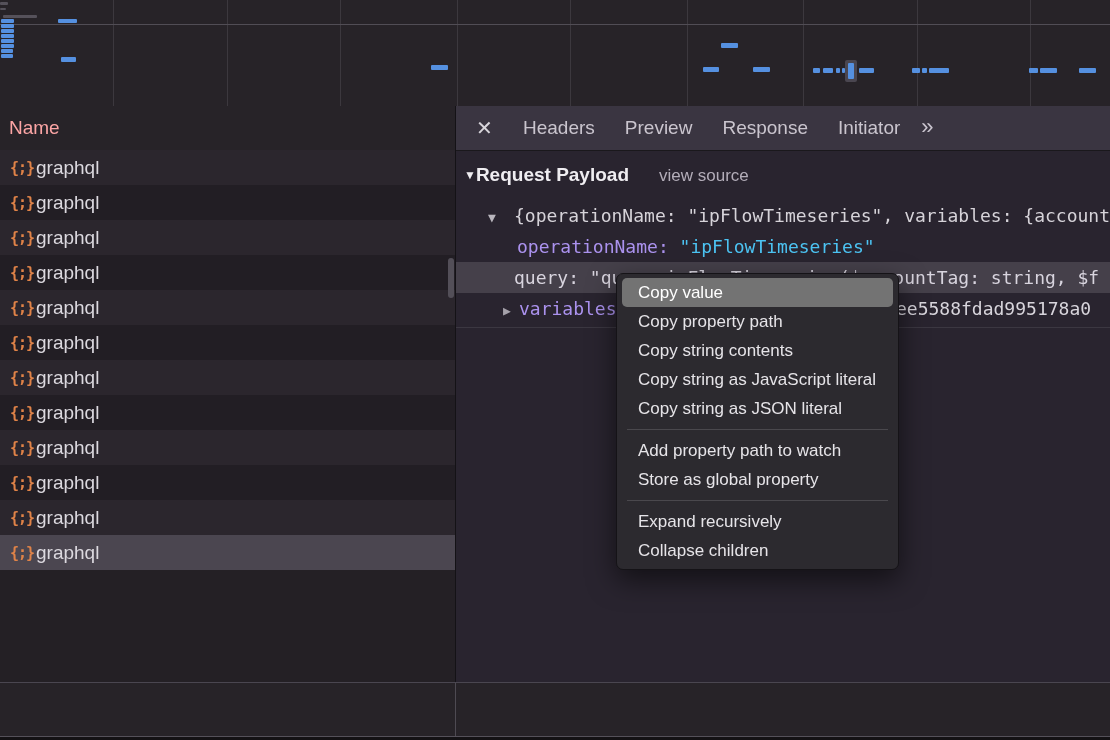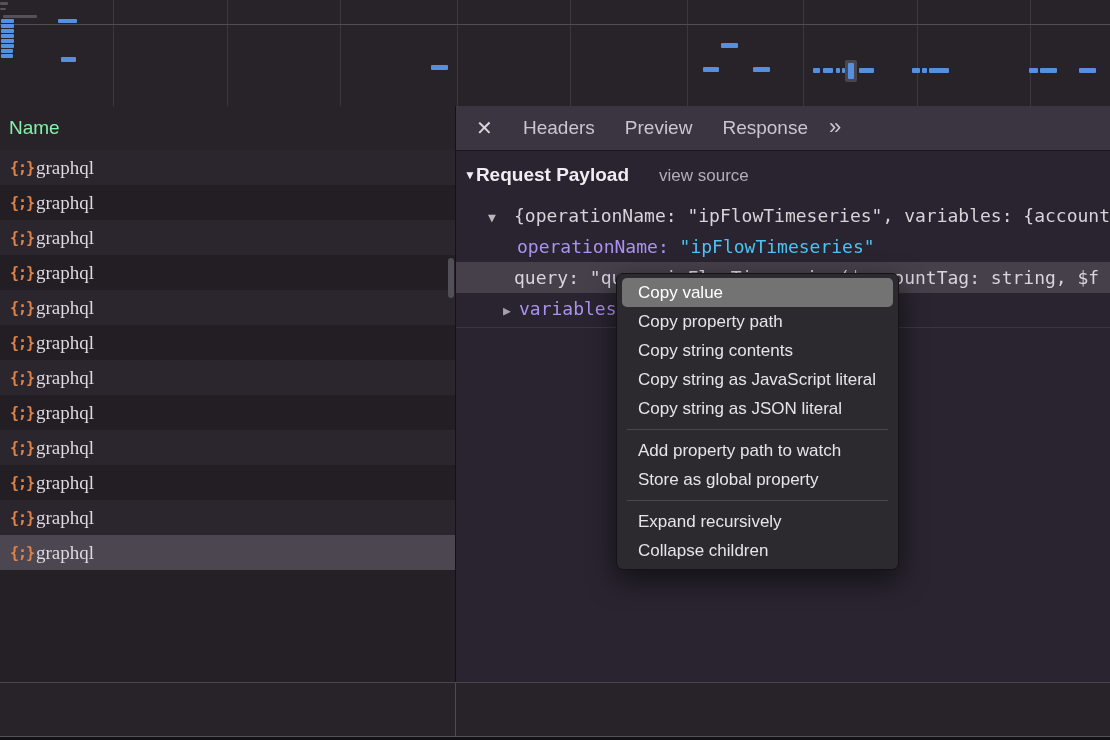--- a/index.html
+++ b/index.html
@@ -10,27 +10,27 @@
   }
   
   #overview{position:absolute;left:0;top:0;width:1110px;height:106px;background:#272328;border-bottom:1px solid #17151a;}
   #overview .gridline{position:absolute;top:0;bottom:0;width:1px;background:#3c383e;}
   #overview .hline{position:absolute;left:0;right:0;height:1px;background:#514d55;}
   #overview .bar{position:absolute;border-radius:1px;background:#5590e0;}
   #overview .bar.gray{background:#55515a;}
   #overview .bar.frame{background:#4a4650;border-radius:2px;}
   
   #left-panel{position:absolute;left:0;top:106px;width:455px;height:576px;background:#242025;}
-  #name-header{height:44px;line-height:44px;padding-left:9px;font-size:19px;color:#86efac;background:#272328;border-bottom:6px solid #0f766e;}
+  #name-header{height:44px;line-height:44px;padding-left:9px;font-size:19px;color:#fca5a5;background:#272328;border-bottom:6px solid #0f766e;}
   #rows{position:absolute;left:0;top:44px;right:0;}
   .req-row{height:35px;display:flex;align-items:center;padding-left:10px;background:#2b262d;}
   .req-row:nth-child(even){background:#221e24;}
   .req-row.selected{background:#4b4650;}
   .req-icon{font-family:"DejaVu Sans Mono",monospace;font-size:15px;font-weight:bold;color:#e08348;letter-spacing:-1px;width:26px;}
-  .req-label{font-size:19px;color:#dcd9df;font-family:Liberation Serif, serif;}
+  .req-label{font-size:19px;color:#dcd9df;}
   #left-scroll-thumb{position:absolute;right:1px;top:152px;width:6px;height:40px;border-radius:3px;background:#534f58;}
   
   #right-panel{position:absolute;left:455px;top:106px;width:655px;height:576px;background:#29242f;border-left:1px solid #141216;box-sizing:border-box;}
   #tabbar{height:44px;background:#3a3541;display:flex;align-items:stretch;border-bottom:1px solid #1a181c;}
   #close-x{width:20px;margin:0 12px 0 20px;font-size:20px;line-height:44px;color:#d8d5db;cursor:default;}
   .tab{position:relative;padding:0 15px;line-height:44px;font-size:19px;color:#cac5ce;white-space:nowrap;}
   .tab.active{color:#d5c5fa;}
   .tab.active::after{content:"";position:absolute;left:2px;right:2px;bottom:0;height:3px;background:#9d83f0;border-radius:2px 2px 0 0;}
   #more-tabs{margin-left:6px;font-size:22px;line-height:42px;color:#c9c4ce;}
   
@@ -170,33 +170,34 @@
     <div id="left-scroll-thumb"></div>
   </div>
 
   <div id="right-panel">
     <div id="tabbar">
       <span id="close-x">✕</span>
       <span id="tabs" style="display:flex">
           <span class="tab">Headers</span>
           <span class="tab">Preview</span>
           <span class="tab">Response</span>
+          <span class="tab">Initiator</span>
         </span>
       <span id="more-tabs">»</span>
     </div>
 
     <div id="section-header">
       <span id="section-tri">▼</span><span id="section-title">Request Payload</span><span id="view-source">view source</span>
     </div>
 
     <div id="tree">
       <div class="tline t-root"><span class="tri">▼</span><span>{operationName: "ipFlowTimeseries", variables: {account</span></div>
       <div class="tline t-op"><span class="t-key">operationName: </span><span class="t-val">"ipFlowTimeseries"</span></div>
       <div class="tline t-query"><span>query: "query ipFlowTimeseries($accountTag: string, $f</span></div>
-      <div class="tline t-vars"><span class="tri">▶</span><span class="t-key">variables</span></div>
+      <div class="tline t-vars"><span class="tri">▶</span><span class="t-key">variables</span><span class="frag">ee5588fdad995178a0</span></div>
     </div>
   </div>
 
   <div id="footer-sep"></div>
   <div id="footer">
     <div id="footer-divider"></div>
   </div>
   <div id="bottom-edge"></div>
   <div id="bottom-dark"></div>
 

